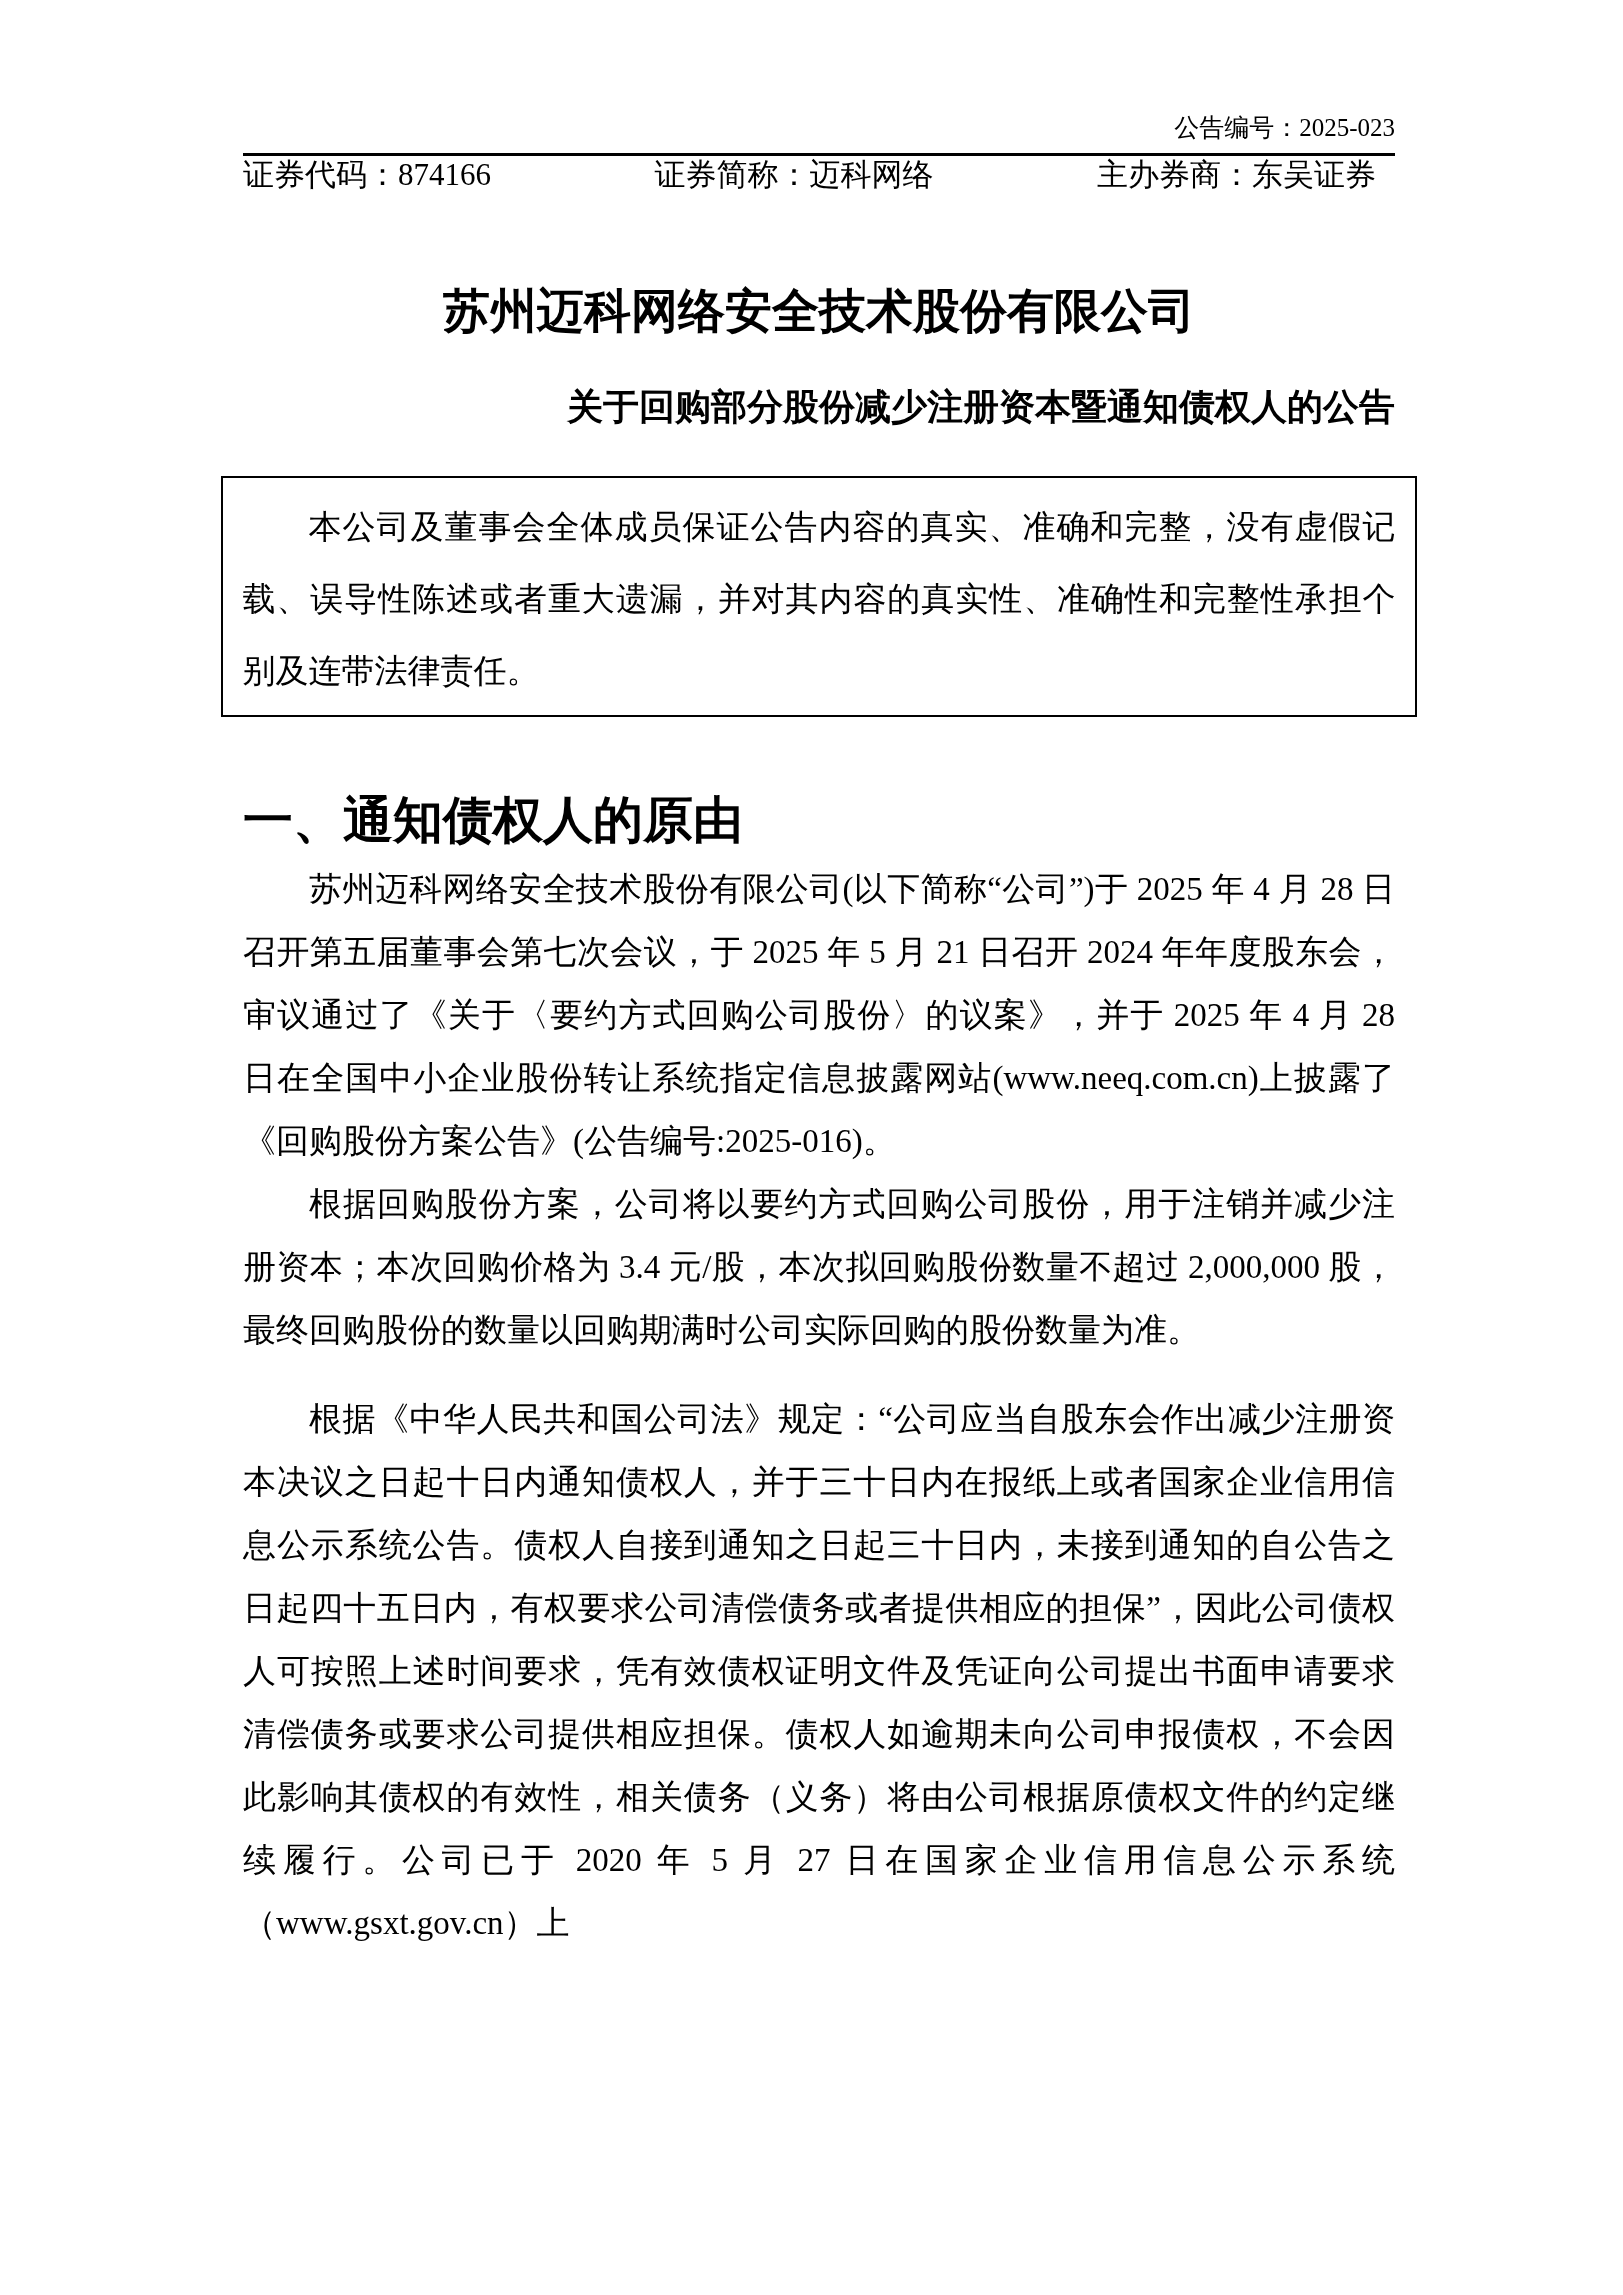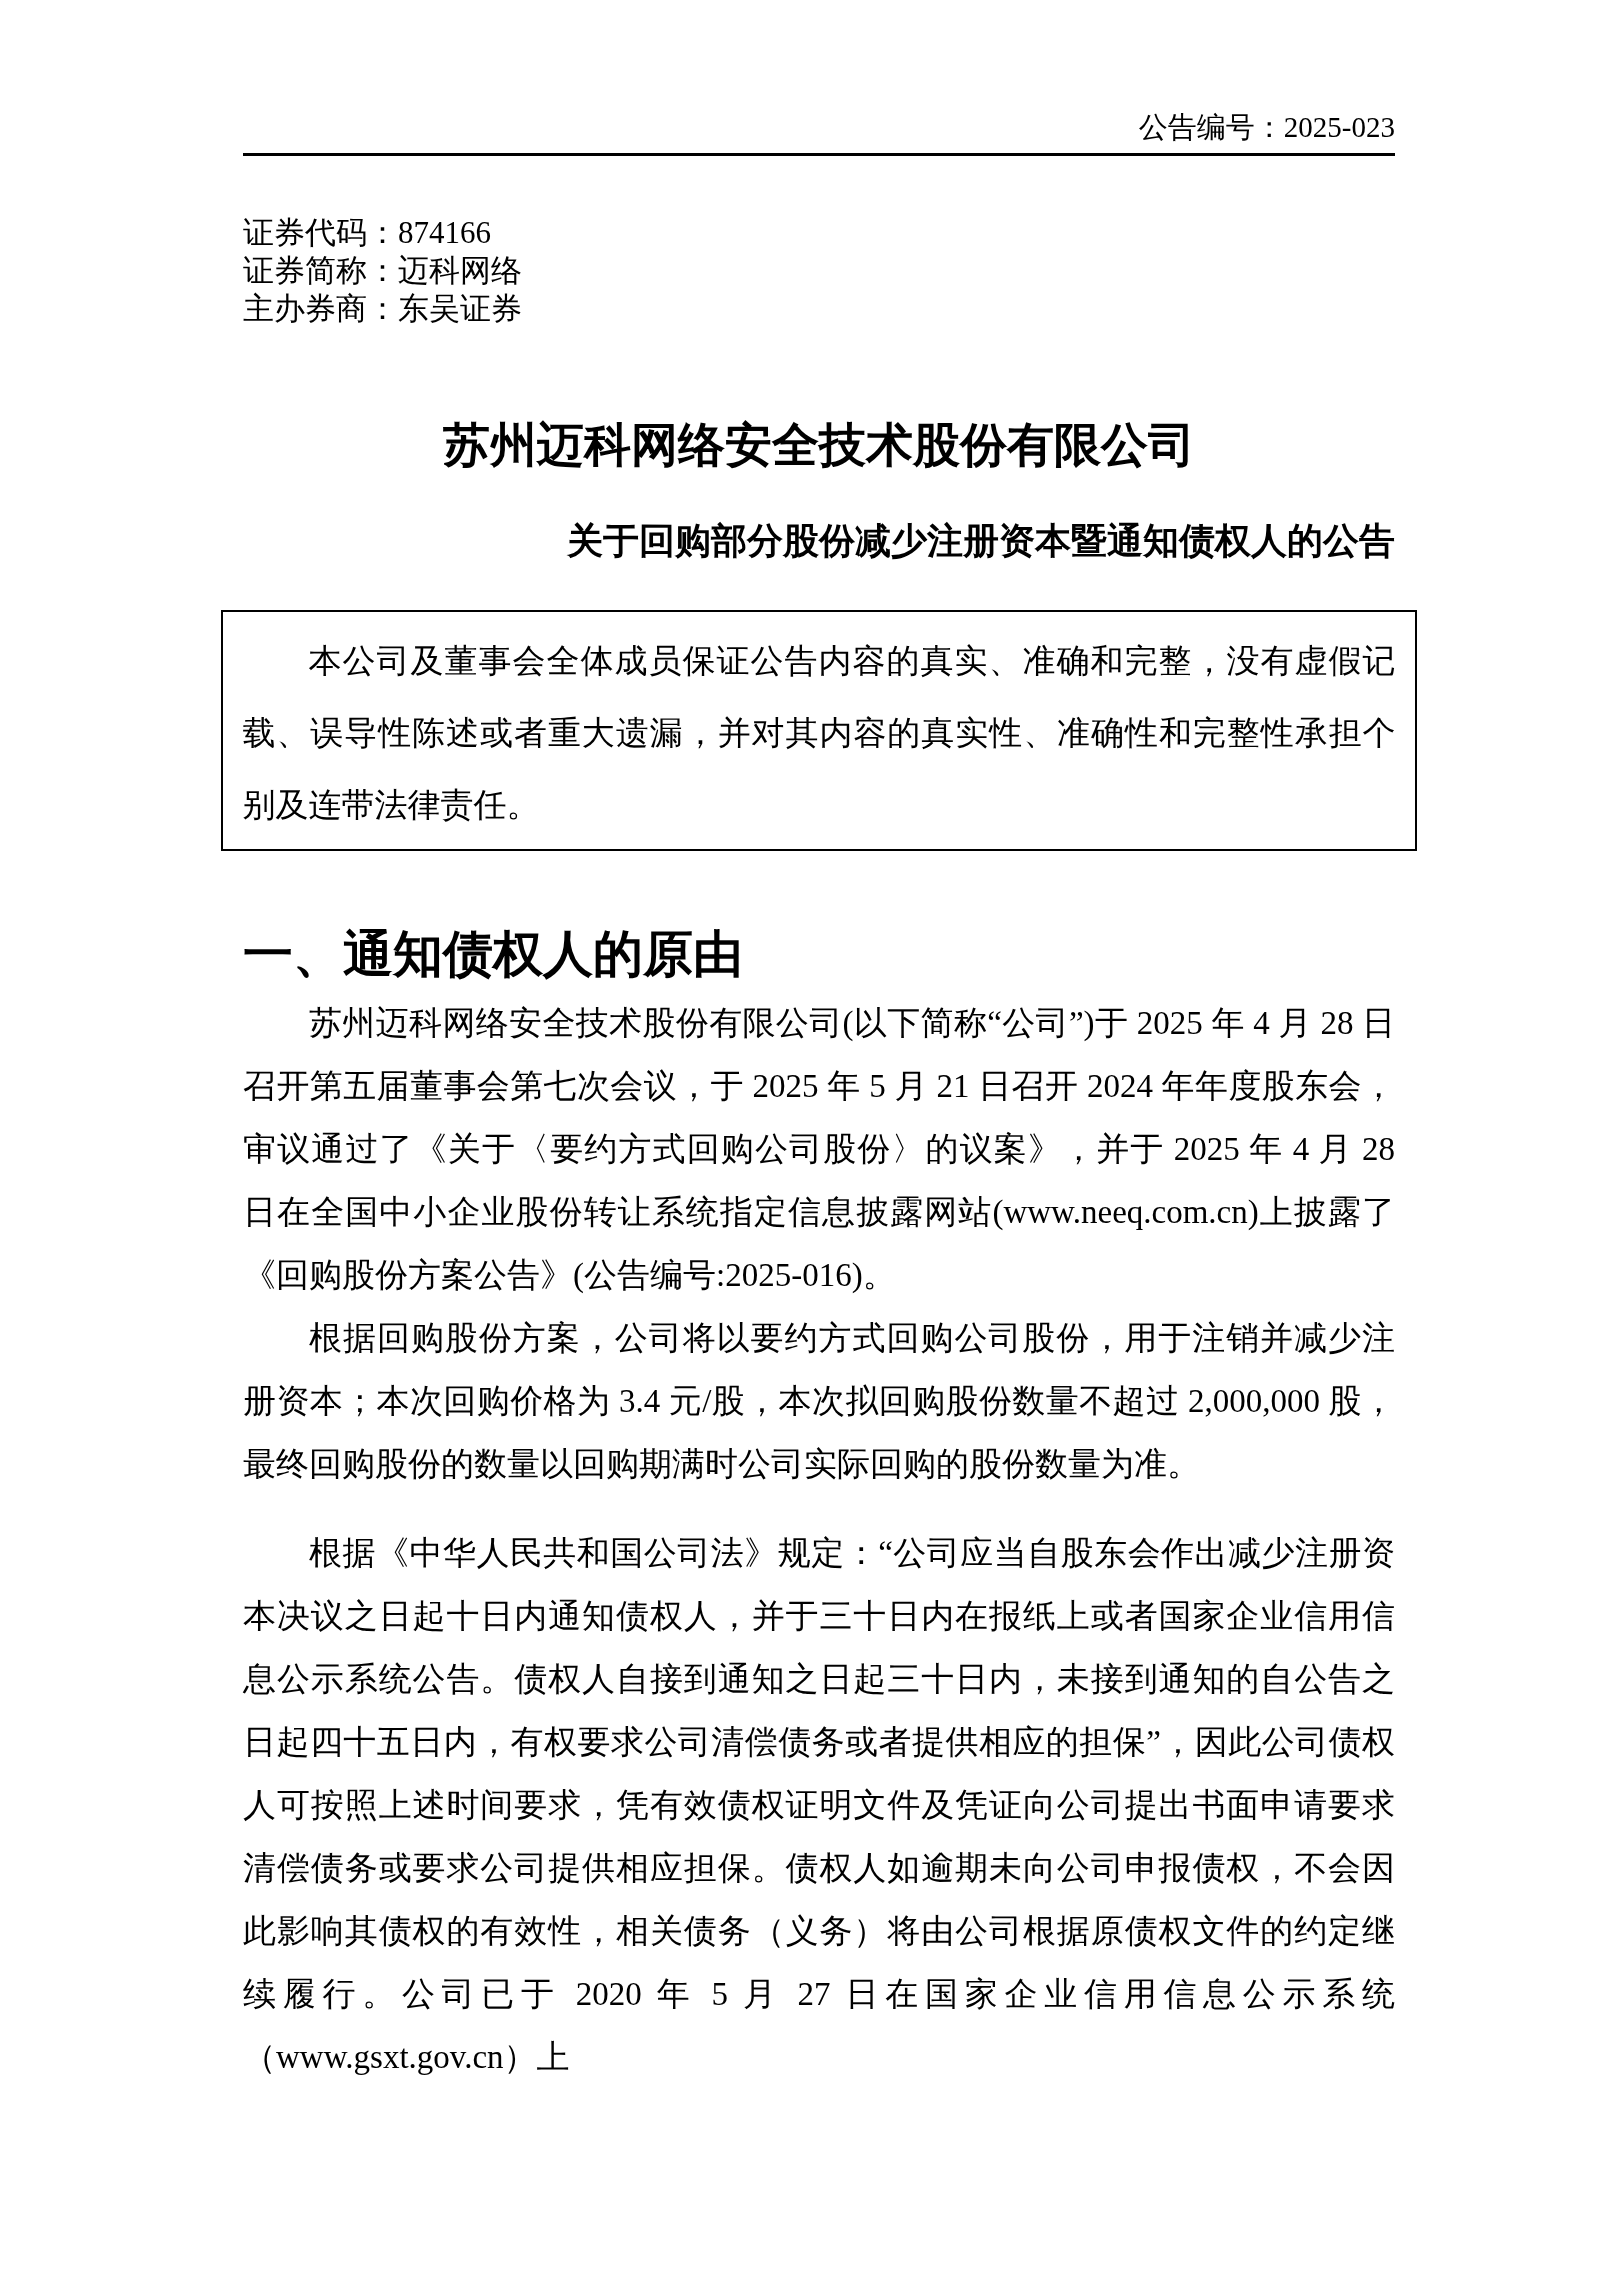--- a/index.html
+++ b/index.html
@@ -17,38 +17,36 @@
     overflow: hidden;
   }
   .content {
     position: absolute;
     left: 243px;
     top: 0;
     width: 1152px;
   }
   .ann-no {
     margin-top: 111px;
-    font-size: 29px;
+    font-size: 25px;
     line-height: 33px;
     text-align: right;
   }
   .rule {
     margin-top: 9.2px;
     height: 0;
     border-top: 3.3px solid #000000;
   }
   .sec-row {
-    margin-top: 58px;
     width: 1133px;
     display: flex;
     justify-content: space-between;
     font-size: 31px;
     line-height: 38px;
     white-space: nowrap;
-    flex-direction: column;
   }
   .title1 {
     margin: 90px 0 0 0;
     font-size: 47px;
     line-height: 54px;
     font-weight: 700;
     text-align: center;
   }
   .title2 {
     margin: 43px 0 0 0;

